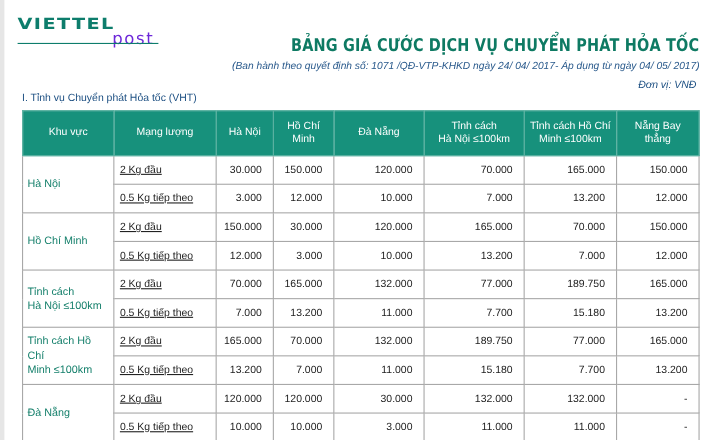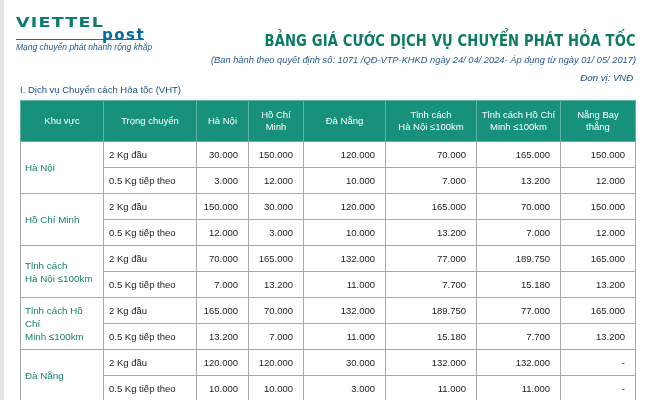--- a/index.html
+++ b/index.html
@@ -1,66 +1,65 @@
 <!DOCTYPE html>
 <html><head>
 <meta charset="utf-8">
 <style>
   html,body{margin:0;padding:0;}
   body{width:650px;height:400px;background:#ffffff;overflow:hidden;position:relative;font-family:"Liberation Sans",sans-serif;color:#222;}
   .left-edge{position:absolute;left:0;top:0;width:4px;height:400px;background:#e6e6e6;}
   .logo{position:absolute;left:16px;top:14px;width:180px;height:40px;}
   .logo-viettel{position:absolute;left:0;top:0;font-family:"DejaVu Sans",sans-serif;font-weight:bold;font-size:14px;letter-spacing:1px;color:#0d7d6c;transform:scaleX(1.25);transform-origin:left;}
   .logo-line{position:absolute;left:0;top:25px;width:128px;height:1px;background:#0d7d6c;}
-  .logo-post{position:absolute;left:86px;top:12px;font-family:"DejaVu Sans",sans-serif;font-weight:bold;font-size:15px;letter-spacing:1.5px;color:#0369a1;}
+  .logo-post{position:absolute;left:86px;top:12px;font-family:"DejaVu Sans",sans-serif;font-weight:normal;font-size:15px;letter-spacing:1.5px;color:#6d28d9;}
   .logo-tagline{position:absolute;left:0;top:28px;font-size:8.5px;font-style:italic;color:#1c5a8c;white-space:nowrap;}
   .title{position:absolute;right:14px;top:31px;font-family:"DejaVu Sans",sans-serif;font-weight:bold;font-size:16px;color:#0e7a63;letter-spacing:0.2px;transform:scaleX(0.82);transform-origin:right;white-space:nowrap;}
   .subtitle{position:absolute;right:14px;top:55px;font-size:9.3px;font-style:italic;color:#2a5a8c;white-space:nowrap;}
   .section{position:absolute;left:20px;top:84px;font-size:9.5px;color:#1c4f82;}
   .unit{position:absolute;right:17px;top:72px;font-size:9.5px;font-style:italic;color:#1c4f82;}
   table{position:absolute;left:20px;top:100px;border-collapse:collapse;font-size:9.5px;}
   th{background:#17917c;color:#ffffff;font-weight:normal;border:1px solid #5fb3a3;height:40px;padding:0 3px;text-align:center;line-height:12px;}
   td{border:1px solid #a8a8a8;height:25px;padding:0 6px;color:#222;}
   td.region{color:#16806c;font-size:9.8px;text-align:left;padding-left:4px;line-height:13px;}
-  td.weight{text-align:left;padding-left:5px;}
+  td.weight{text-align:left;padding-left:5px;text-decoration:underline;}
   td.num{text-align:right;padding-right:10px;}
 </style>
 </head>
 <body>
 
 <div class="left-edge"></div>
 
 <div class="logo">
   <span class="logo-viettel">VIETTEL</span>
   <span class="logo-post">post</span>
   <div class="logo-line"></div>
-  <span class="logo-tagline">Mạng chuyển phát nhanh rộng khắp</span>
 </div>
 
 <div class="title">BẢNG GIÁ CƯỚC DỊCH VỤ CHUYỂN PHÁT HỎA TỐC</div>
-<div class="subtitle">(Ban hành theo quyết định số: 1071 /QĐ-VTP-KHKD ngày 24/ 04/ 2024- Áp dụng từ ngày 01/ 05/ 2017)</div>
+<div class="subtitle">(Ban hành theo quyết định số: 1071 /QĐ-VTP-KHKD ngày 24/ 04/ 2017- Áp dụng từ ngày 04/ 05/ 2017)</div>
 
-<div class="section">I. Dịch vụ Chuyển cách Hỏa tốc (VHT)</div>
+<div class="section">I. Tỉnh vụ Chuyển phát Hỏa tốc (VHT)</div>
 <div class="unit">Đơn vị: VNĐ</div>
 
 <table>
   <colgroup>
     <col style="width:83px">
       <col style="width:93px">
       <col style="width:52px">
       <col style="width:55px">
     <col style="width:82px">
       <col style="width:91px">
       <col style="width:84px">
       <col style="width:75px">
   </colgroup>
   <thead>
     <tr>
       <th>Khu vực</th>
-      <th>Trọng chuyển</th>
+      <th>Mạng lượng</th>
       <th>Hà Nội</th>
       <th>Hồ Chí Minh</th>
       <th>Đà Nẵng</th>
       <th><span>Tỉnh cách</span><br><span>Hà Nội ≤100km</span></th>
       <th><span>Tỉnh cách Hồ Chí</span><br><span>Minh ≤100km</span></th>
       <th>Nẵng Bay thẳng</th>
     </tr>
   </thead>
   <tbody>
 

